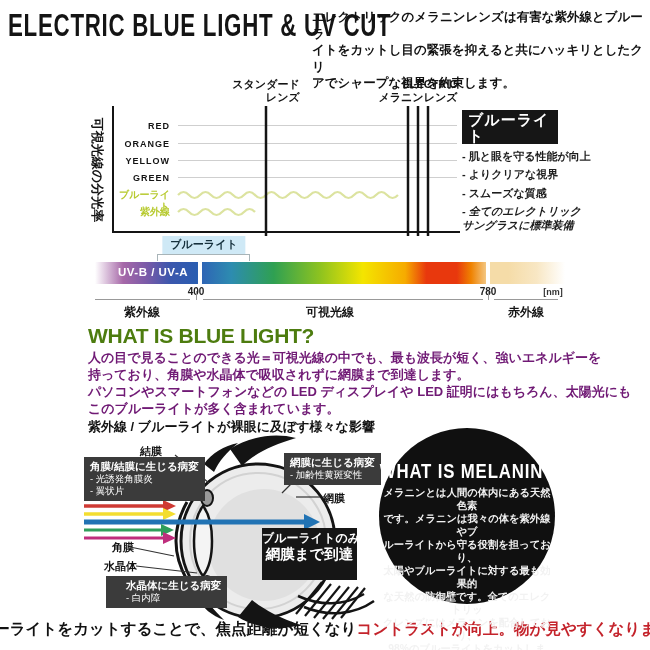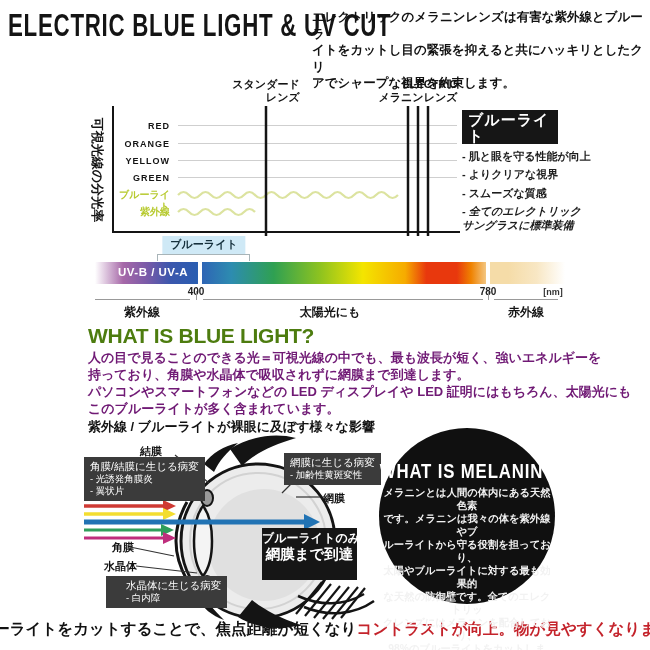--- a/index.html
+++ b/index.html
@@ -44,21 +44,21 @@
   .brk-seg{top:299px;height:1px;background:#999;}
   .brk-tick{top:291px;width:1px;height:9px;background:#999;}
   .region{top:304px;font-size:12px;font-weight:700;color:#141414;}
   
   .bl-title{left:88px;top:324px;font-size:21px;font-weight:700;letter-spacing:-.3px;color:#4d7c0f;}
   .bl-body{left:88px;top:349px;font-size:13px;font-weight:700;line-height:17px;color:#701a75;}
   .bl-sub{left:88px;top:418px;font-size:13px;font-weight:700;color:#111;}
   
   .eyelab{font-size:11px;font-weight:700;color:#141414;}
   .darkbox{background:#3b3b3b;color:#fff;padding:3px 6px 4px;}
-  .darkbox .t{font-size:10.5px;font-weight:400;line-height:13px;white-space:nowrap;}
+  .darkbox .t{font-size:10.5px;font-weight:700;line-height:13px;white-space:nowrap;}
   .darkbox .i{font-size:9.5px;font-weight:500;line-height:12px;white-space:pre-line;}
   .reachbox{left:262px;top:528px;width:95px;height:52px;background:#161616;color:#fff;
             text-align:center;box-sizing:border-box;padding-top:3px;}
   .reachbox .l1{font-size:12px;font-weight:800;line-height:15px;white-space:nowrap;}
   .reachbox .l2{font-size:14.5px;font-weight:700;line-height:17px;white-space:nowrap;}
   
   .melanin{left:379px;top:428px;width:176px;height:176px;border-radius:50%;background:#101010;}
   .mel-title{left:50%;top:32px;transform:translateX(-50%) scaleX(.84);font-size:20px;font-weight:700;
              letter-spacing:1px;color:#fff;white-space:nowrap;}
   .mel-body{left:50%;top:58px;transform:translateX(-50%);width:170px;text-align:center;
@@ -178,21 +178,21 @@
   <div class="abs uvband nw">UV-B / UV-A</div>
   <div class="abs tick ctr" style="left:196px;">400</div>
   <div class="abs tick ctr" style="left:488px;">780</div>
   <div class="abs unit ctr" style="left:553px;">[nm]</div>
   <div class="abs brk-seg" style="left:95px;width:95px;"></div>
   <div class="abs brk-seg" style="left:203px;width:280px;"></div>
   <div class="abs brk-seg" style="left:494px;width:64px;"></div>
   <div class="abs brk-tick" style="left:196px;"></div>
   <div class="abs brk-tick" style="left:488px;"></div>
   <div class="abs region ctr nw" style="left:142px;">紫外線</div>
-  <div class="abs region ctr nw" style="left:330px;">太陽光にも</div>
+  <div class="abs region ctr nw" style="left:330px;">可視光線</div>
   <div class="abs region ctr nw" style="left:526px;">赤外線</div>
 
   <div class="abs bl-title nw">WHAT IS BLUE LIGHT?</div>
   <div class="abs bl-body pre">人の目で見ることのできる光＝可視光線の中でも、最も波長が短く、強いエネルギーを
 持っており、角膜や水晶体で吸収されずに網膜まで到達します。
 パソコンやスマートフォンなどの LED ディスプレイや LED 証明にはもちろん、太陽光にも
 このブルーライトが多く含まれています。</div>
   <div class="abs bl-sub nw">紫外線 / ブルーライトが裸眼に及ぼす様々な影響</div>
 
   <div class="abs eyelab nw" style="left:140px;top:444px;">結膜</div>

